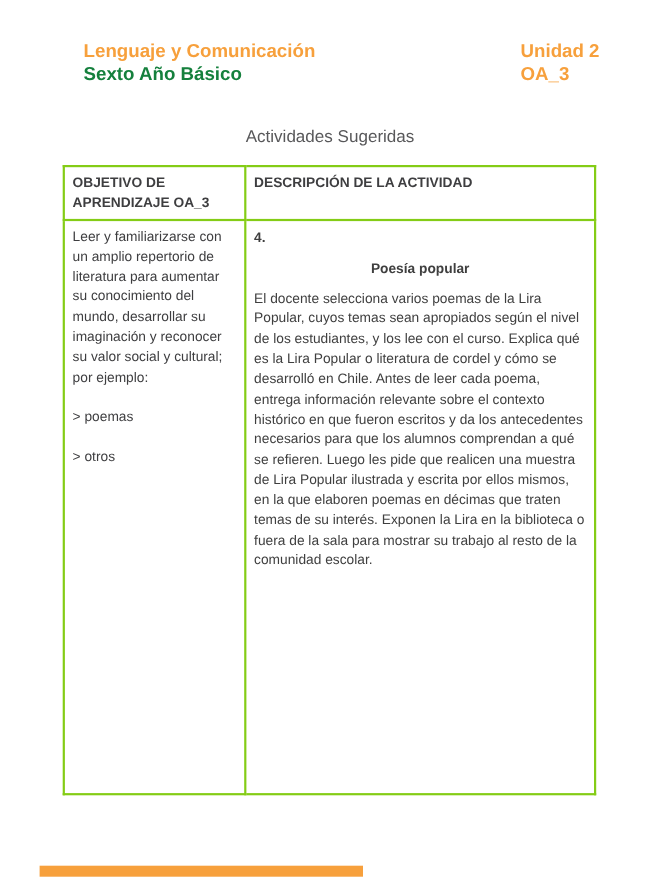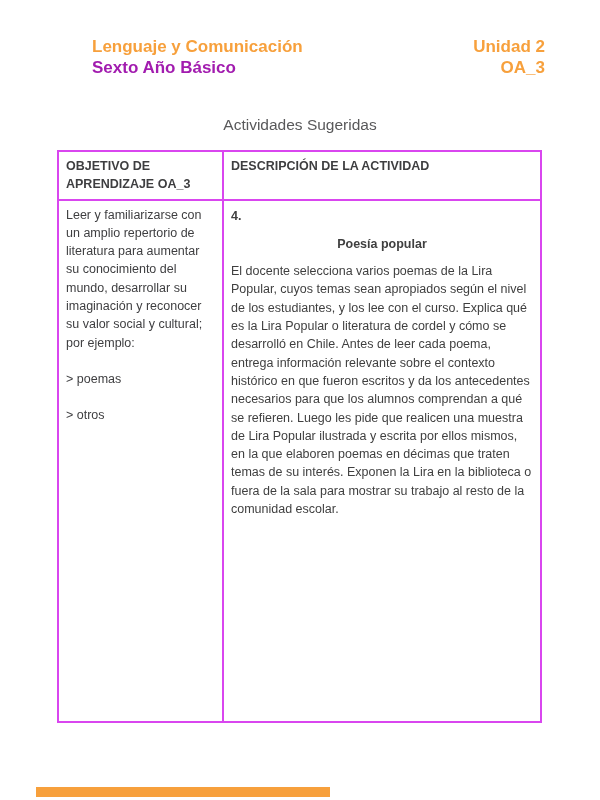--- a/index.html
+++ b/index.html
@@ -9,38 +9,38 @@
     width: 600px;
     height: 800px;
     background: #ffffff;
     font-family: "Liberation Sans", "DejaVu Sans", sans-serif;
     color: #3f3f3f;
     overflow: hidden;
   }
   .header {
     position: absolute;
     top: 36px;
-    left: 92px;
+    left: 76px;
     right: 55px;
     display: flex;
     justify-content: space-between;
     align-items: flex-start;
   }
   .header-left { text-align: left; }
-  .header-right { text-align: right; }
+  .header-right { }
   .subject {
     font-size: 17px;
     font-weight: bold;
     color: #f7a03c;
     line-height: 21px;
   }
   .grade {
     font-size: 17px;
     font-weight: bold;
-    color: #a21caf;
+    color: #15803d;
     line-height: 21px;
   }
   .unit, .oa {
     font-size: 17px;
     font-weight: bold;
     color: #f7a03c;
     line-height: 21px;
   }
   .doc-title {
     position: absolute;
@@ -56,21 +56,21 @@
     position: absolute;
     top: 150px;
     left: 57px;
     width: 485px;
     height: 573px;
     border-collapse: collapse;
     table-layout: fixed;
   }
   table.activities th,
   table.activities td {
-    border: 2px solid #d946ef;
+    border: 2px solid #84cc16;
     vertical-align: top;
     padding: 5px 7px;
     font-size: 12.5px;
     line-height: 18.3px;
     margin-top: 44px;
   }
   th.col-objective { width: 165px; text-align: left; font-weight: bold; color: #3e3e40; height: 42px; }
   th.col-description { text-align: left; font-weight: bold; color: #3e3e40; }
   td.objective-cell { font-weight: normal; color: #3e3e40; }
   td.activity-cell { color: #3f3f3f; }

